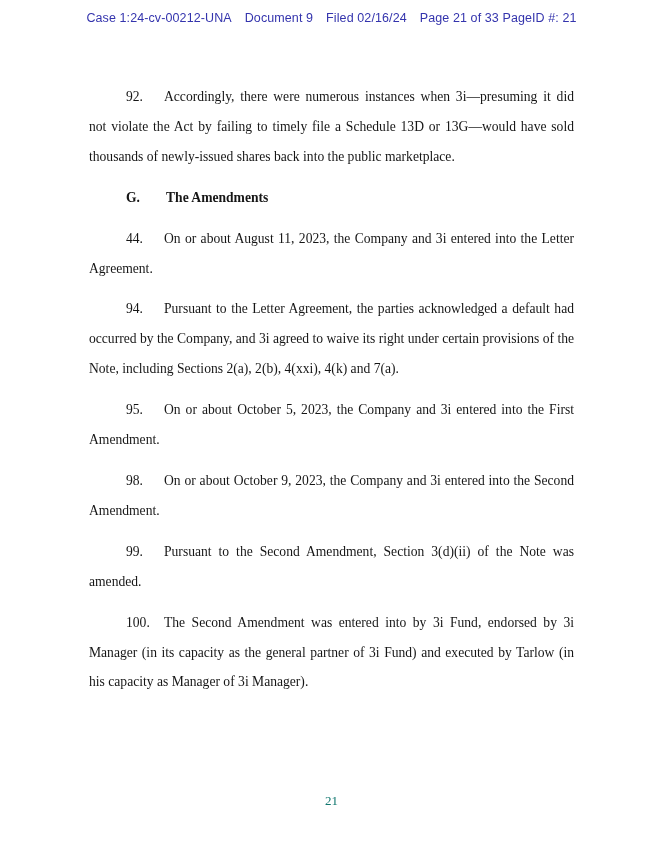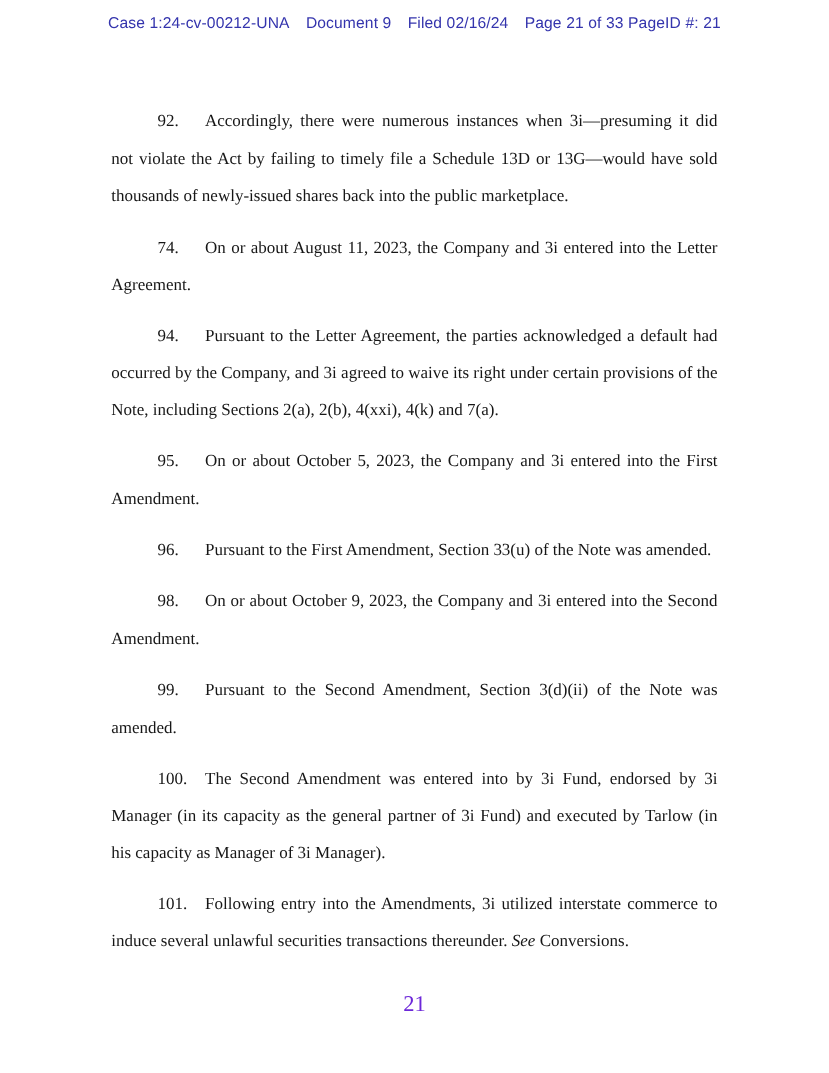--- a/index.html
+++ b/index.html
@@ -45,43 +45,42 @@
   }
   .doc-body p.heading {
     text-align: left;
     font-weight: bold;
   }
   .doc-body p.heading .pnum { width: 40px; }
   .pagenum {
     position: absolute;
     top: 793px; left: 0; right: 0;
     text-align: center;
-    font-size: 18px;
-    color: #6d28d9;
+    font-size: 13px;
+    color: #0f766e;
   }
 </style>
 </head>
 <body>
 
 <div class="page">
 
   <div class="stamp" style="color: rgb(52, 52, 173);">
     <span>Case 1:24-cv-00212-UNA</span>
     <span>Document 9</span>
     <span>Filed 02/16/24</span>
     <span>Page 21 of 33 PageID #: 21</span>
   </div>
 
   <div class="doc-body">
       <p><span class="pnum">92.</span><span>Accordingly, there were numerous instances when 3i—presuming it did not violate the Act by failing to timely file a Schedule 13D or 13G—would have sold thousands of newly-issued shares back into the public marketplace.</span></p>
-      <p><span class="pnum">74.</span><span>On or about August 11, 2023, the Company and 3i entered into the Letter Agreement.</span></p>
+      <p class="heading"><span class="pnum">G.</span><span>The Amendments</span></p>
+      <p><span class="pnum">44.</span><span>On or about August 11, 2023, the Company and 3i entered into the Letter Agreement.</span></p>
       <p><span class="pnum">94.</span><span>Pursuant to the Letter Agreement, the parties acknowledged a default had occurred by the Company, and 3i agreed to waive its right under certain provisions of the Note, including Sections 2(a), 2(b), 4(xxi), 4(k) and 7(a).</span></p>
       <p><span class="pnum">95.</span><span>On or about October 5, 2023, the Company and 3i entered into the First Amendment.</span></p>
-      <p><span class="pnum">96.</span><span>Pursuant to the First Amendment, Section 33(u) of the Note was amended.</span></p>
       <p><span class="pnum">98.</span><span>On or about October 9, 2023, the Company and 3i entered into the Second Amendment.</span></p>
       <p><span class="pnum">99.</span><span>Pursuant to the Second Amendment, Section 3(d)(ii) of the Note was amended.</span></p>
       <p><span class="pnum">100.</span><span>The Second Amendment was entered into by 3i Fund, endorsed by 3i Manager (in its capacity as the general partner of 3i Fund) and executed by Tarlow (in his capacity as Manager of 3i Manager).</span></p>
-      <p><span class="pnum">101.</span><span>Following entry into the Amendments, 3i utilized interstate commerce to induce several unlawful securities transactions thereunder. </span><span style="font-style: italic;">See</span><span> Conversions.</span></p>
     </div>
 
   <div class="pagenum">21</div>
 
 </div>
 
 </body></html>

